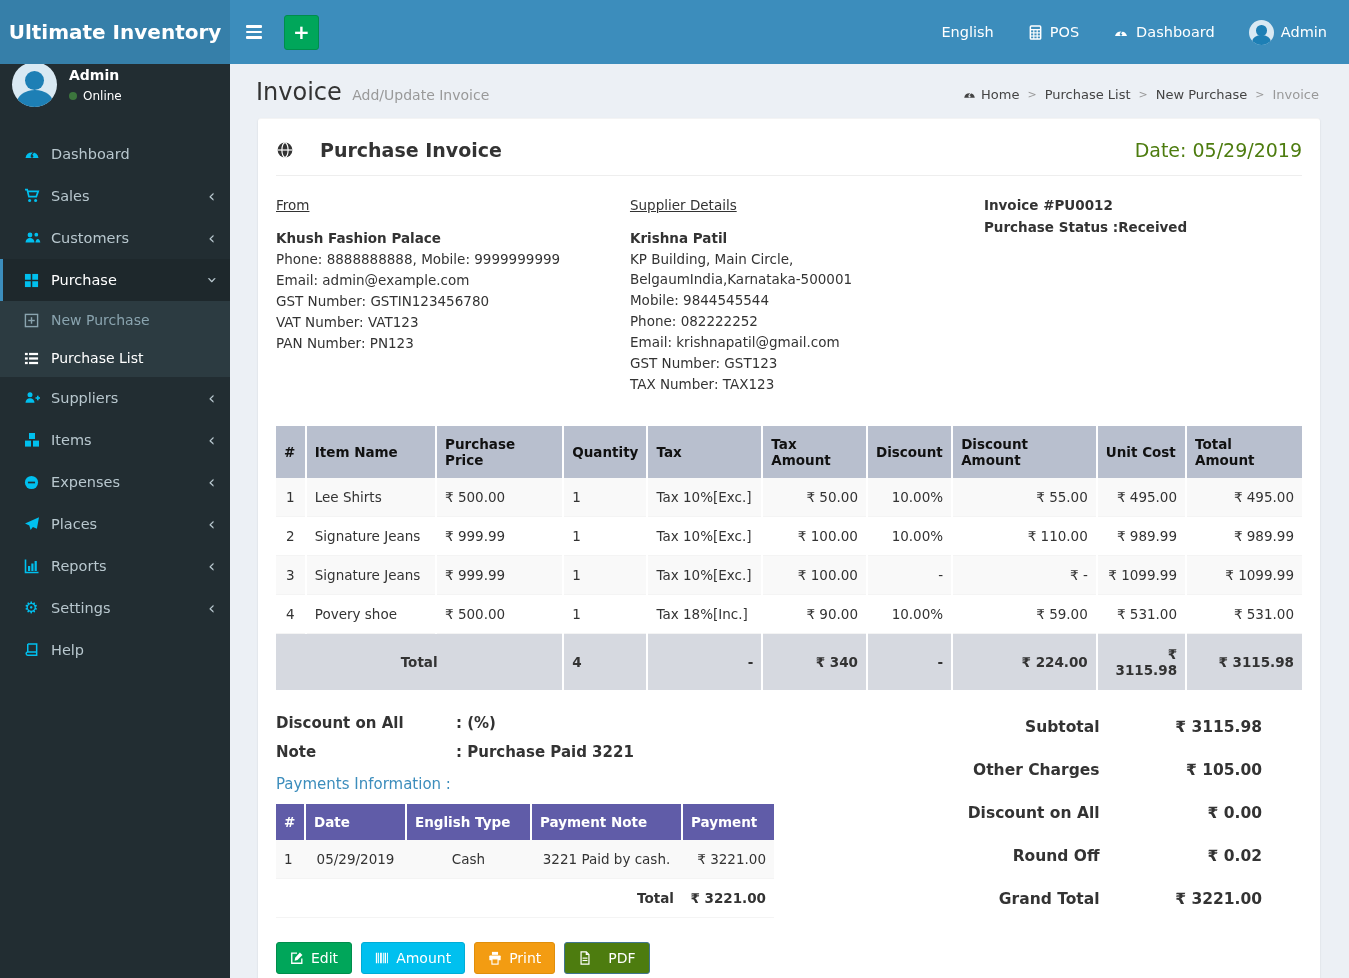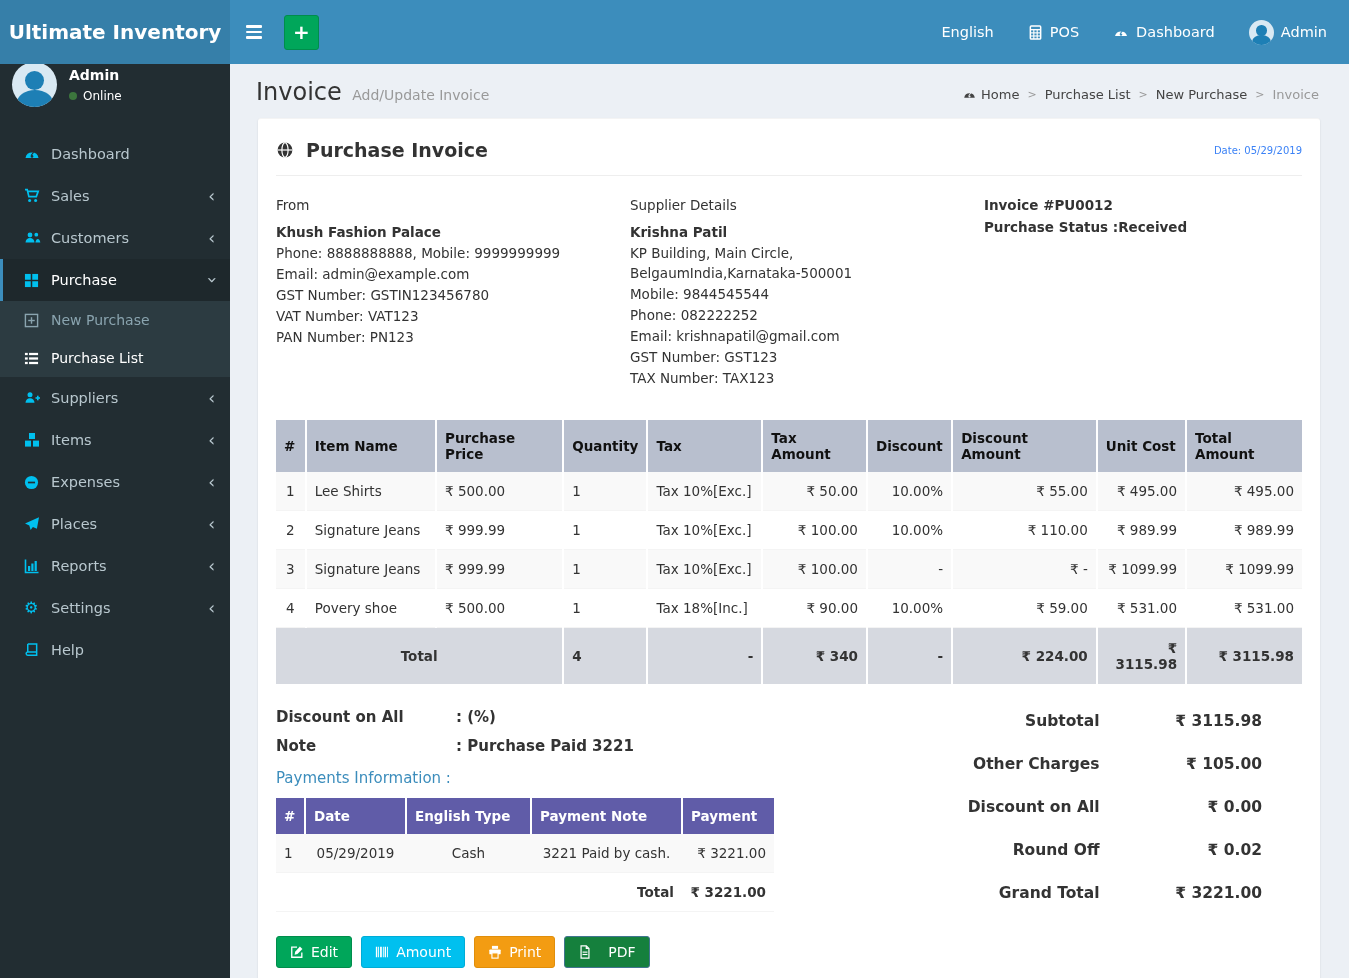--- a/index.html
+++ b/index.html
@@ -55,30 +55,30 @@
   .page-title { font-size:24px; font-weight:normal; color:#333; }
   .page-subtitle { font-size:14px; color:#999; margin-left:6px; }
   .breadcrumb { display:flex; align-items:center; gap:8px; font-size:13px; color:#444; padding-bottom:4px; }
   .breadcrumb .crumb { cursor:pointer; display:flex; align-items:center; gap:5px; }
   .breadcrumb .sep { color:#999; font-size:11px; }
   .breadcrumb .current { color:#999; cursor:default; }
 
   .box { background:#fff; margin:12px 29px 0 28px; border-radius:3px; border-top:1px solid #f4f4f4;
     box-shadow:0 1px 2px rgba(0,0,0,.12); padding:20px 18px 26px; }
   .box-title-row { display:flex; justify-content:space-between; align-items:center; }
-  .box-title { font-size:19px; font-weight:bold; color:#333; display:flex; align-items:center; gap:12px; }
-  .invoice-date { font-size:10px; color:#3b82f6; }
+  .box-title { font-size:19px; font-weight:bold; color:#333; display:flex; align-items:center; gap:26px; }
+  .invoice-date { font-size:19px; color:#4d7c0f; }
   .title-hr { border:none; border-top:1px solid #eee; margin:14px 0 20px; }
 
   .addresses { display:flex; font-size:13.5px; line-height:1.48; }
   .addr-col { padding-right:20px; }
   .addr-col.c1 { width:34.5%; }
   .addr-col.c2 { width:34.5%; }
   .addr-col.c3 { width:31%; }
-  .addr-col .lbl { margin-bottom:7px; }
+  .addr-col .lbl { margin-bottom:13px;text-decoration:underline; }
   .addr-col .name { font-weight:bold; margin-bottom:1px; }
   .addr-col .line { margin-bottom:1px; }
   .meta-line { font-weight:bold; margin-bottom:2px; }
 
   
   table.items { width:100%; border-collapse:collapse; margin-top:30px; font-size:13.5px; }
   table.items th { background:#b8bfce; color:#111; font-weight:bold; text-align:left;
     padding:10px 8px; border-left:2px solid #fff; }
   table.items th:first-child { border-left:none; }
   table.items td { padding:11px 8px; border-left:2px solid #fff; border-bottom:1px solid #f4f4f4; }
@@ -105,21 +105,21 @@
   table.pays .ctr { text-align:center; }
   table.pays .rgt { text-align:right; }
   table.pays tr.pay-total td { background:#fff; font-weight:bold; }
 
   .btn-row { display:flex; gap:9px; margin-top:24px; }
   .btn { display:inline-flex; align-items:center; gap:7px; color:#fff; font-size:14px;
     padding:7px 13px; border-radius:3px; border:1px solid transparent; cursor:pointer; }
   .btn-edit { background:#00a65a; border-color:#008d4c;justify-content:space-between; }
   .btn-barcode { background:#00c0ef; border-color:#00acd6; }
   .btn-print { background:#f39c12; border-color:#e08e0b; }
-  .btn-pdf { background:#15803d; border-color:#41758f;gap:16px; }
+  .btn-pdf { background:#4d7c0f; border-color:#41758f;gap:16px; }
 
   .srow { display:flex; justify-content:flex-end; font-size:15.5px; font-weight:bold; margin-bottom:25px; }
   .srow .sl { width:190px; text-align:right; }
   .srow .sv { width:182px; text-align:right; }
 
   svg { display:block; }
 </style>
 </head>
 <body>
 

